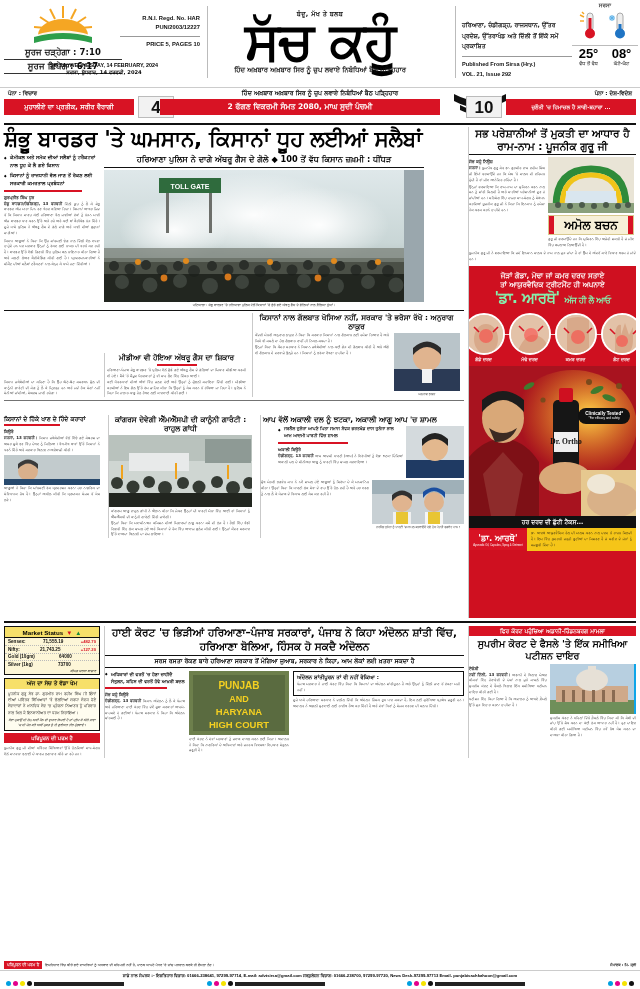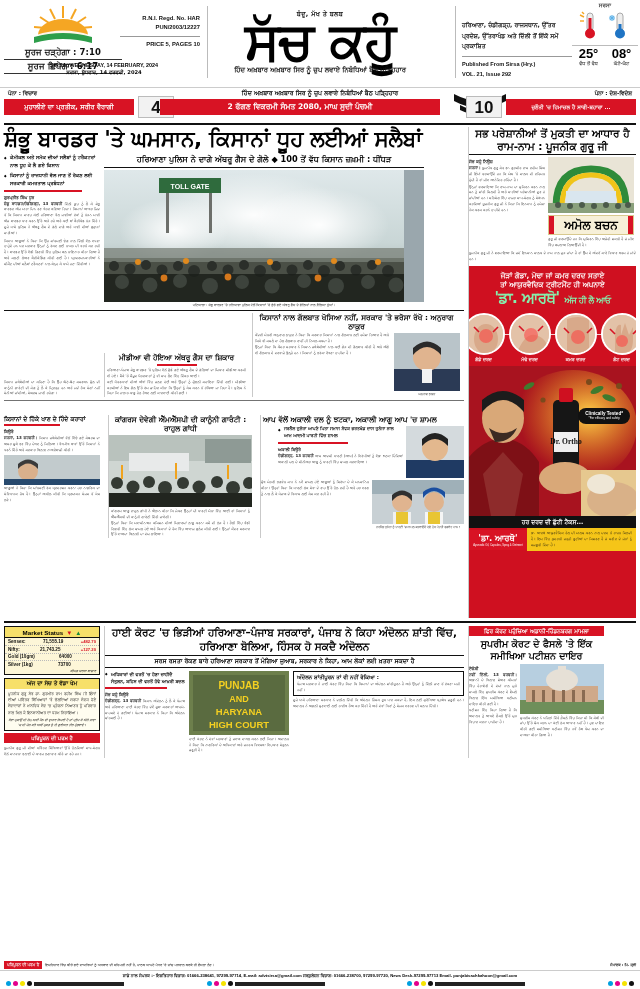--- a/index.html
+++ b/index.html
@@ -770,21 +770,21 @@
                 ਪੰਜਾਬ ਸਰਕਾਰ ਨੇ ਹਾਈ ਕੋਰਟ ਵਿੱਚ ਕਿਹਾ ਕਿ ਕਿਸਾਨਾਂ ਦਾ ਅੰਦੋਲਨ ਸ਼ਾਂਤੀਪੂਰਨ ਹੈ ਅਤੇ ਉਨ੍ਹਾਂ ਨੂੰ ਦਿੱਲੀ ਜਾਣ ਤੋਂ ਰੋਕਣਾ ਸਹੀ ਨਹੀਂ।
               </div>
             </div>
             <div class="col-text gurmukhi" style="margin-top:2px;">
               ਦੂਜੇ ਪਾਸੇ ਹਰਿਆਣਾ ਸਰਕਾਰ ਨੇ ਦਲੀਲ ਦਿੱਤੀ ਕਿ ਅੰਦੋਲਨ ਹਿੰਸਕ ਰੂਪ ਧਾਰ ਸਕਦਾ ਹੈ, ਇਸ ਲਈ ਸੁਰੱਖਿਆ ਪ੍ਰਬੰਧ ਜ਼ਰੂਰੀ ਹਨ। ਅਦਾਲਤ ਨੇ ਅਗਲੀ ਸੁਣਵਾਈ ਲਈ ਤਾਰੀਖ਼ ਤੈਅ ਕਰ ਦਿੱਤੀ ਹੈ ਅਤੇ ਦੋਵਾਂ ਧਿਰਾਂ ਨੂੰ ਸੰਜਮ ਵਰਤਣ ਦੀ ਸਲਾਹ ਦਿੱਤੀ।
             </div>
           </div>
         </div>
       </div>
 
-      <div style="width:136px;" class="sep-v">
+      <div style="width:168px;" class="sep-v">
         <div style="background:#d81324; color:#fff; text-align:center; font-size:5.8px; font-weight:bold; padding:1.5px 0;" class="gurmukhi">ਫਿਰ ਕੋਰਟ ਪਹੁੰਚਿਆ ਅਡਾਨੀ-ਹਿੰਡਨਬਰਗ ਮਾਮਲਾ</div>
         <div class="hl-sm gurmukhi" style="text-align:center; font-size:9.5px; margin-top:2px;">ਸੁਪਰੀਮ ਕੋਰਟ ਦੇ ਫੈਸਲੇ 'ਤੇ ਇੱਕ ਸਮੀਖਿਆ ਪਟੀਸ਼ਨ ਦਾਇਰ</div>
         <div style="display:flex; gap:3px; margin-top:2px;">
           <div style="width:78px;">
             <div class="byline gurmukhi">ਏਜੰਸੀ</div>
             <div class="col-text gurmukhi">
               <span class="dateline">ਨਵੀਂ ਦਿੱਲੀ, 13 ਫਰਵਰੀ।</span>
               <span>ਅਡਾਨੀ ਦੇ ਖ਼ਿਲਾਫ਼ ਸ਼ੇਅਰ ਕੀਮਤਾਂ ਵਿੱਚ ਹੇਰਾਫੇਰੀ ਦੇ ਦੋਸ਼ਾਂ ਨਾਲ ਜੁੜੇ ਮਾਮਲੇ ਵਿੱਚ ਸੁਪਰੀਮ ਕੋਰਟ ਦੇ ਫੈਸਲੇ ਖਿਲਾਫ਼ ਇੱਕ ਸਮੀਖਿਆ ਪਟੀਸ਼ਨ ਦਾਇਰ ਕੀਤੀ ਗਈ ਹੈ।</span>
             </div>
             <div class="col-text gurmukhi" style="margin-top:1px;">

